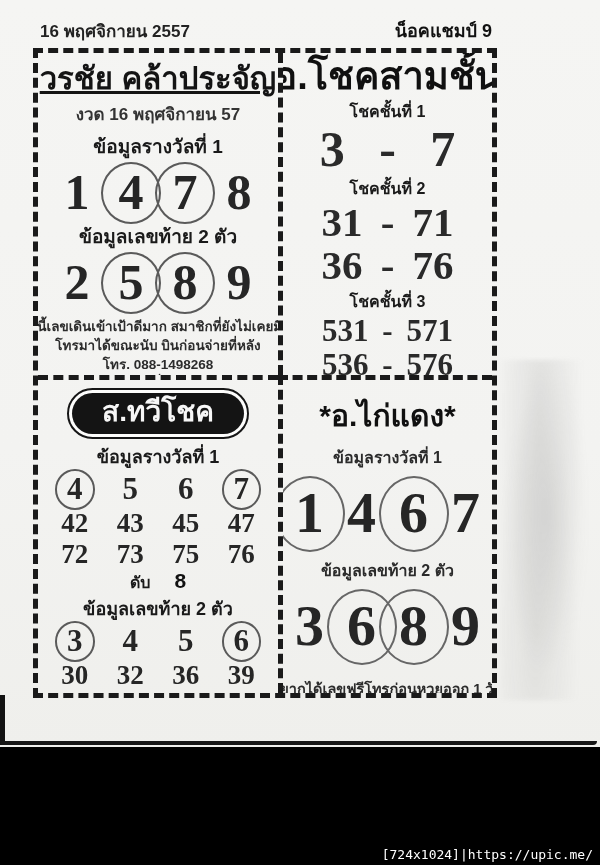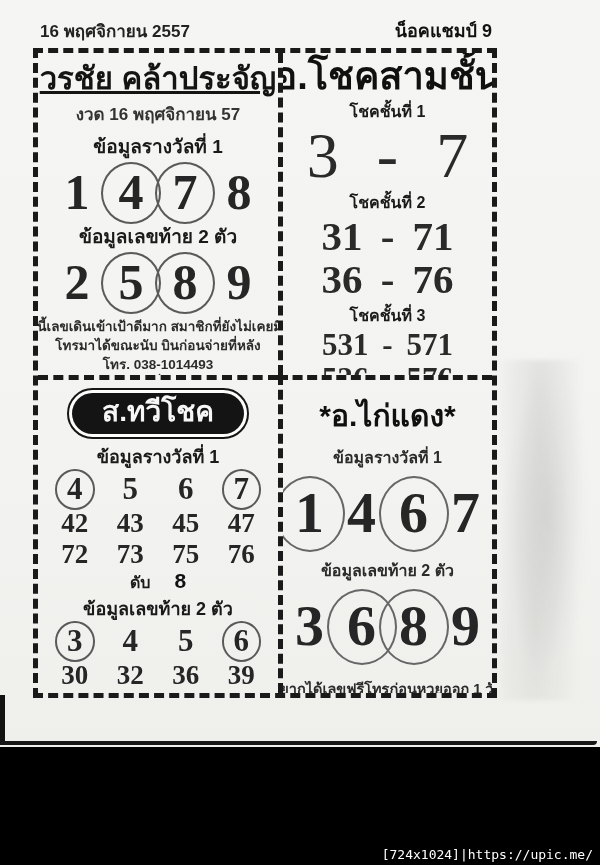--- a/index.html
+++ b/index.html
@@ -46,21 +46,21 @@
   .digit { position:relative; display:inline-block; text-align:center; font-weight:700; color:#262626; line-height:1; }
   .tl-row .digit { font-size:50px; width:34px; }
   .circled::before { content:""; position:absolute; border:2px solid #5a5a5a; border-radius:50%; }
   .tl-row .circled::before { top:-5px; bottom:-7px; left:-13px; right:-13px; }
   .tl-notes { margin-top:10px; text-align:center; }
   .tl-notes div { font-size:13.5px; font-weight:600; color:#2c2c2c; line-height:1.42; white-space:nowrap; }
 
   
   .tr-title { font-size:38px; font-weight:800; color:#101010; margin-top:4px; line-height:1.05; white-space:nowrap; }
   .tr-lbl { font-size:16px; font-weight:800; color:#1a1a1a; margin-top:2px; }
-  .tr-v1 { font-size:64px; font-weight:400; color:#2a2a2a; line-height:1.0; word-spacing:22px; }
+  .tr-v1 { font-size:50px; font-weight:700; color:#2a2a2a; line-height:1.0; word-spacing:22px; }
   .tr-v2 { font-size:41px; font-weight:700; color:#2a2a2a; line-height:1.05; word-spacing:8px; }
   .tr-v3 { font-size:31px; font-weight:700; color:#2a2a2a; line-height:1.1; word-spacing:6px; }
 
   
   .pill-outer { margin-top:8px; border:2px solid #161616; border-radius:26px; padding:3px; background:#fdfdfc; }
   .pill-inner { background:#141414; color:#f7f7f7; border-radius:21px; padding:3px 30px 6px;
                 font-size:28px; font-weight:700; line-height:1.15; }
   .bl-lbl { font-size:18px; font-weight:800; color:#1a1a1a; margin-top:3px; }
   .numgrid { display:grid; grid-template-columns:repeat(4,1fr); width:222px; margin-top:1px; }
   .numgrid span { position:relative; text-align:center; font-weight:700; color:#262626; line-height:1.12; }
@@ -109,21 +109,21 @@
           <div class="lbl-bold">ข้อมูลเลขท้าย 2 ตัว</div>
           <div class="bigrow tl-row numfont">
             <span class="digit">2</span>
             <span class="digit circled">5</span>
             <span class="digit circled">8</span>
             <span class="digit">9</span>
           </div>
           <div class="tl-notes">
             <div>ขณะนี้เลขเดินเข้าเป้าดีมาก สมาชิกที่ยังไม่เคยมีโชค</div>
             <div>โทรมาได้ขณะนับ บินก่อนจ่ายที่หลัง</div>
-            <div>โทร. 038-1014493</div>
+            <div>โทร. 088-1498268</div>
             <div>เปิดรับสมาชิกทั่วประเทศ (ฟรี)</div>
 
           </div>
         </div>
       </div>
 
       <div class="cell cell-tr">
         <div class="col">
           <div class="tr-title">อ.โชคสามชั้น</div>
           <div class="tr-lbl">โชคชั้นที่ 1</div>

